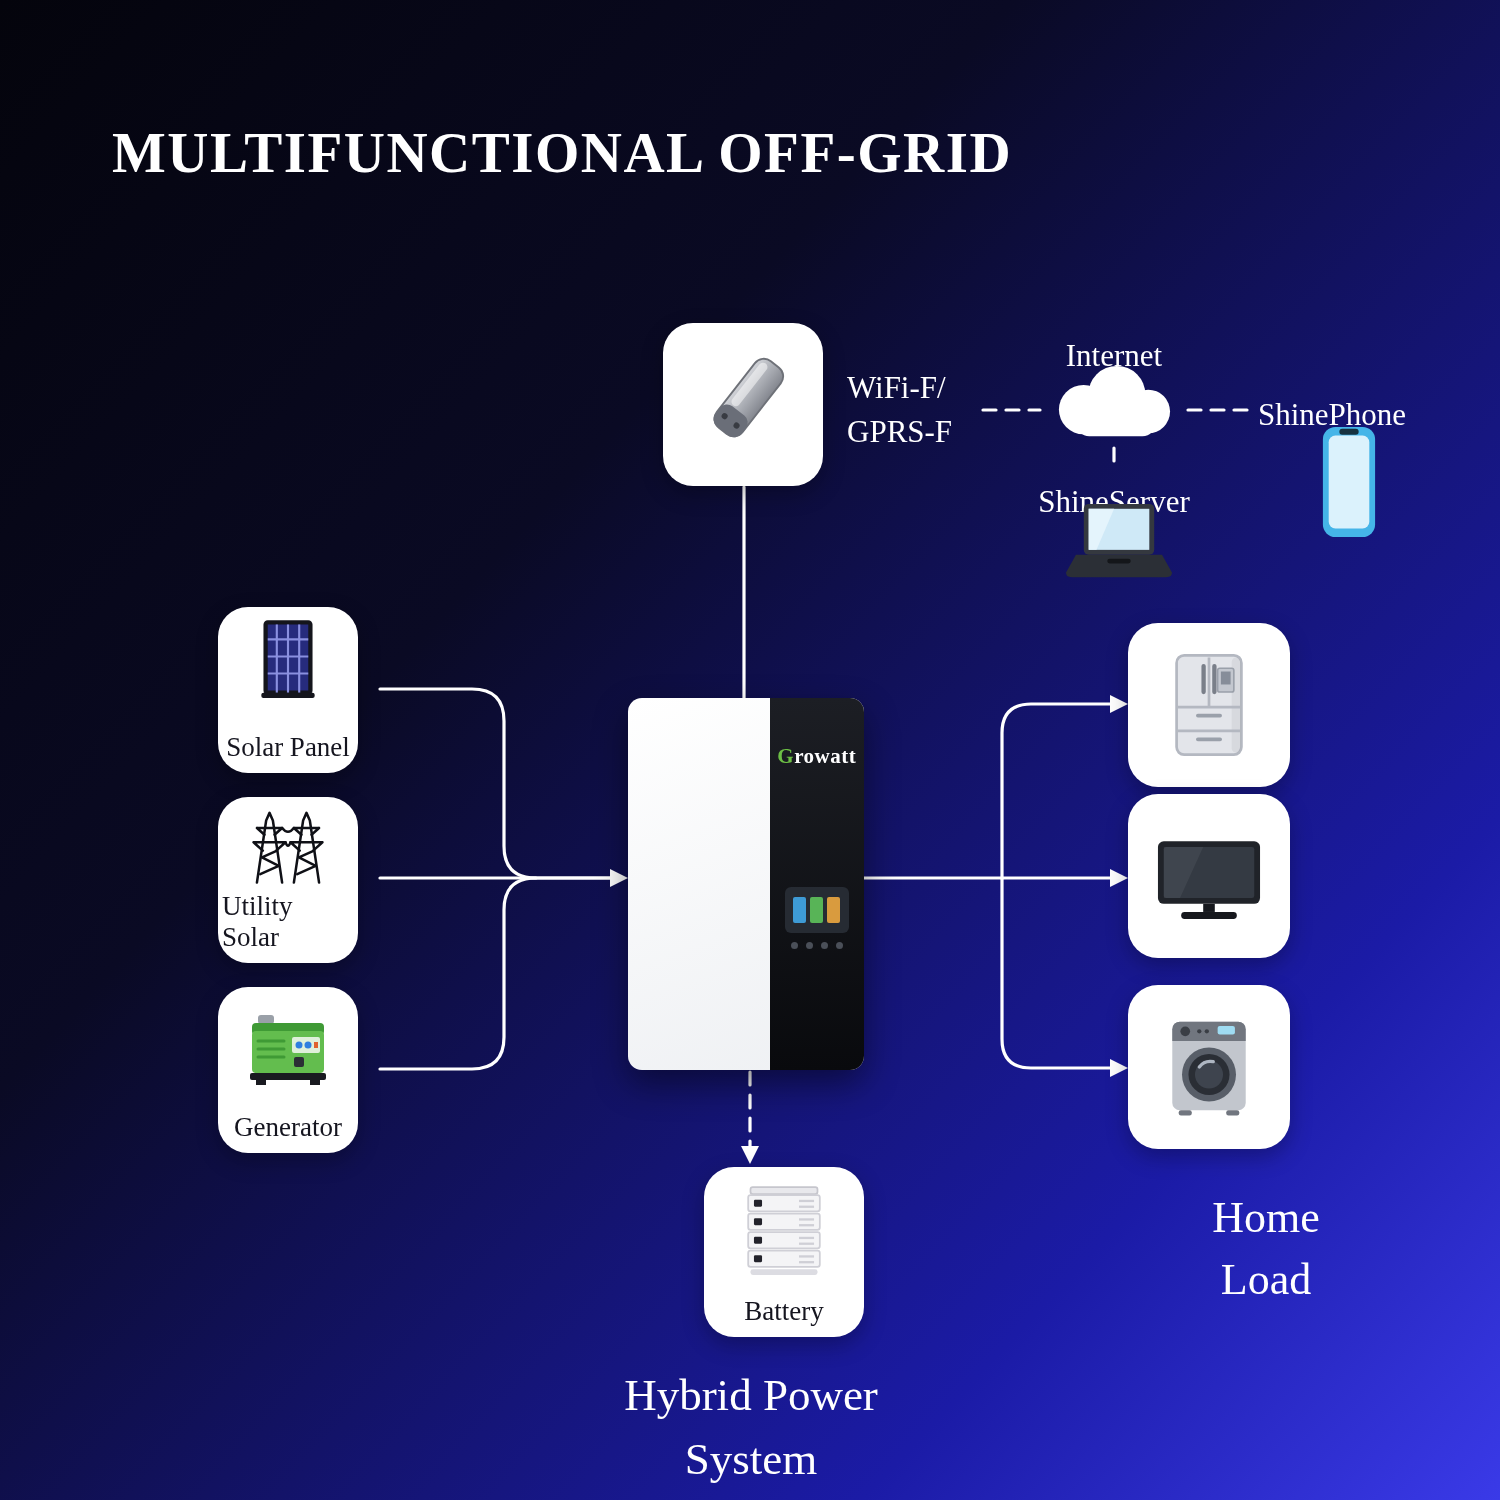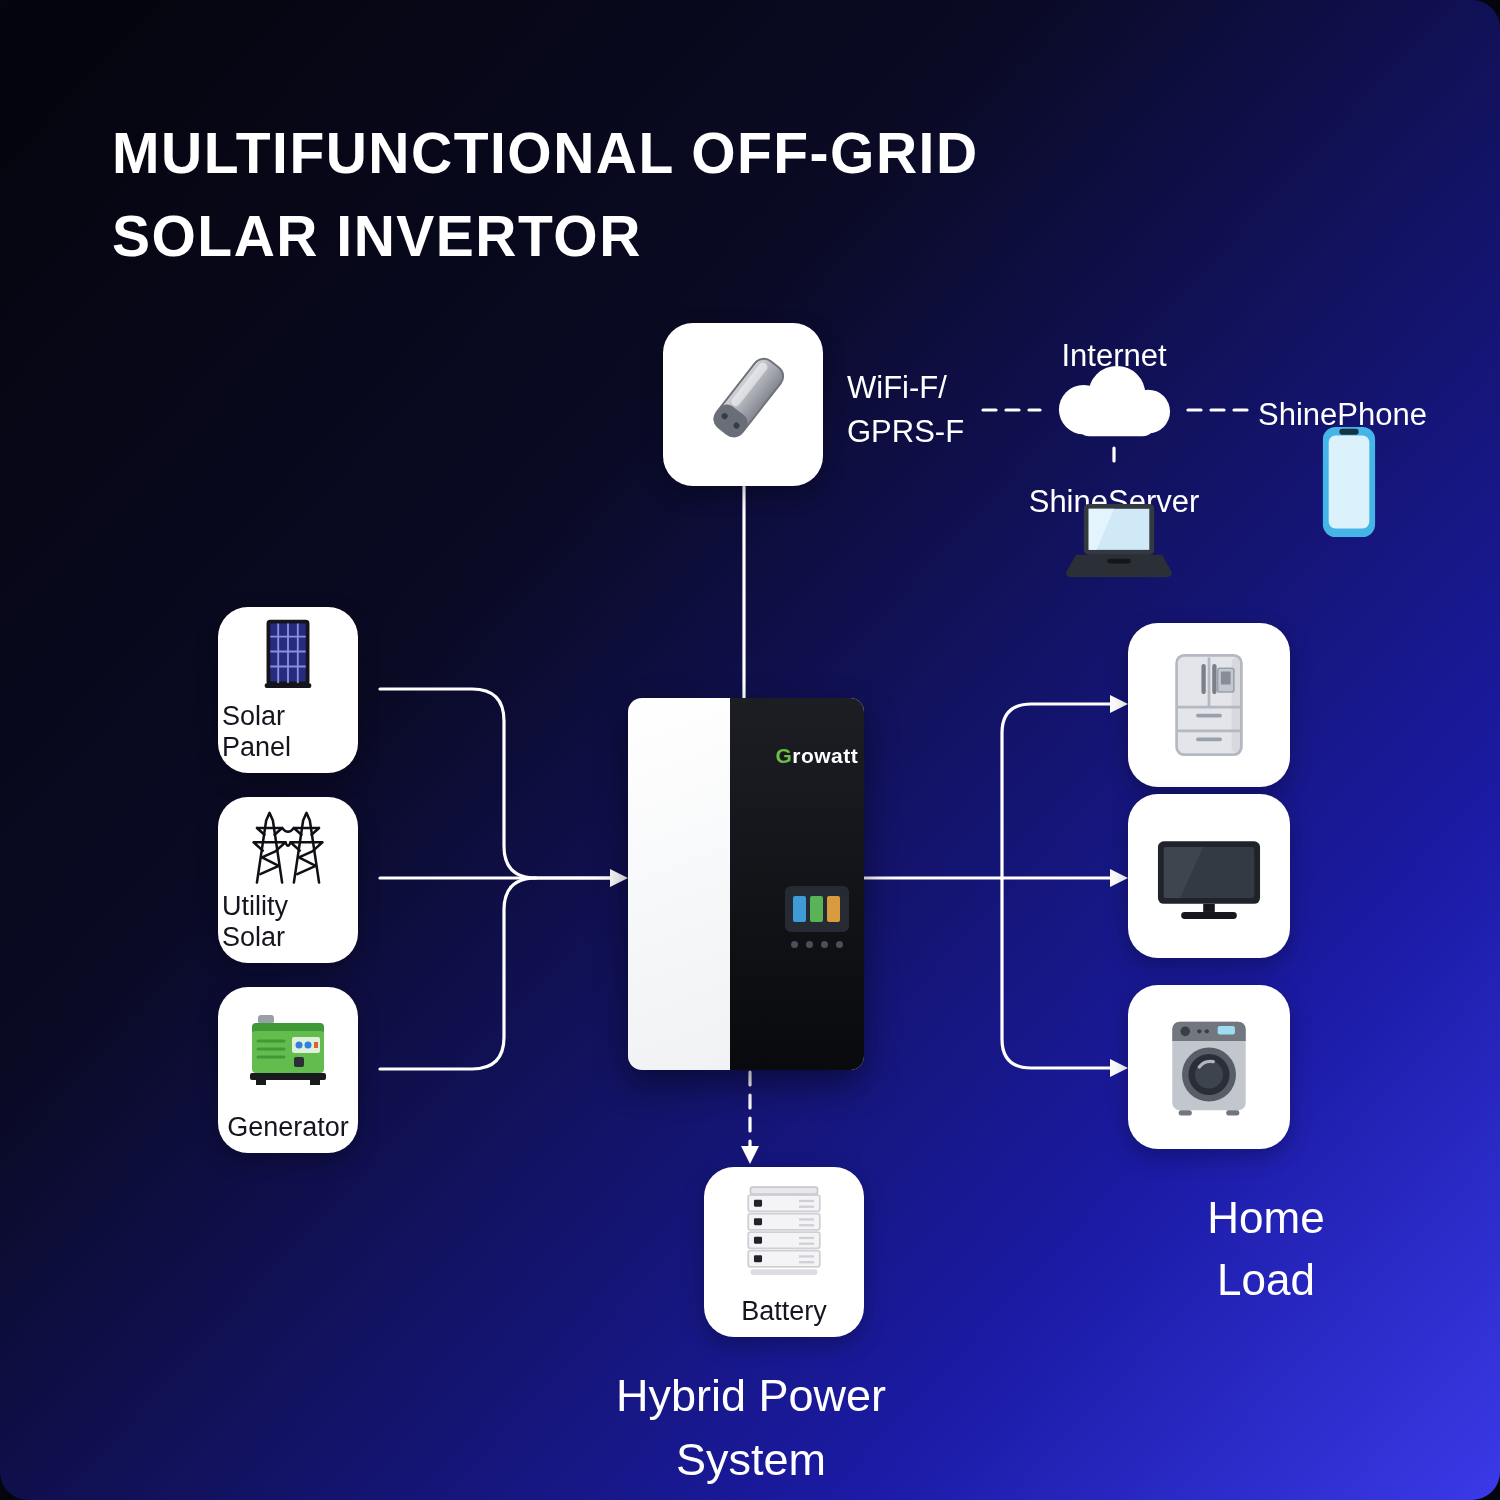--- a/index.html
+++ b/index.html
@@ -1,41 +1,40 @@
 <!DOCTYPE html>
 <html><head>
 <meta charset="utf-8">
 <style>
   html,body{margin:0;padding:0;background:#05050f;}
   .canvas{
     position:relative;width:1500px;height:1500px;overflow:hidden;
     background:linear-gradient(133deg,#04040c 0%,#0a0a24 35%,#1b1ba6 78%,#3a3ae8 100%);
-    font-family:Liberation Sans, sans-serif;
-    border-radius:28px;
+    font-family:Liberation Serif, serif;
   }
   .wires{position:absolute;left:0;top:0;pointer-events:none;}
   .title{position:absolute;left:112px;top:112px;color:#ffffff;font-weight:700;
     font-size:57px;letter-spacing:1.5px;line-height:1.45;}
   .lbl{position:absolute;color:#ffffff;font-size:31px;line-height:1.42;}
   .lbl.center{text-align:center;margin-top:12px;}
   .card{position:absolute;background:#ffffff;border-radius:30px;display:flex;flex-direction:column;
     align-items:center;box-shadow:0 8px 22px rgba(0,0,0,.28);box-sizing:border-box;}
   .card-label{font-size:27px;color:#15151f;}
   .dongle-card{left:663px;top:323px;width:160px;height:163px;justify-content:center;}
   .src-card{left:218px;width:140px;height:166px;padding:10px 4px 10px;justify-content:space-between;}
   .load-card{left:1128px;width:162px;height:164px;justify-content:center;}
   .battery-card{left:671px;top:1167px;width:160px;height:170px;padding:12px 4px 10px;justify-content:space-between;margin-left:33px;}
   .icon-art{display:block;}
   
   .inverter{position:absolute;left:628px;top:698px;width:236px;height:372px;
     background:linear-gradient(160deg,#ffffff,#eef0f3);border-radius:14px;
     box-shadow:0 14px 34px rgba(0,0,0,.45);}
   .inv-black{position:absolute;top:0;right:0;bottom:0;width:40%;
     background:linear-gradient(180deg,#1c1e24,#090a0d);border-radius:0 14px 14px 0;
-    display:flex;flex-direction:column;align-items:center;padding-left:40px;}
+    display:flex;flex-direction:column;align-items:center;}
   .inv-logo{margin-top:46px;color:#ffffff;font-weight:700;font-size:21px;letter-spacing:.5px;white-space:nowrap;}
   .inv-g{color:#6cbe45;}
   .inv-screen{margin-top:118px;width:64px;height:46px;background:#262b33;border-radius:6px;
     display:flex;align-items:center;justify-content:center;gap:4px;}
   .seg{width:13px;height:26px;border-radius:2px;display:block;}
   .seg1{background:#3e9bd6}.seg2{background:#58b457}.seg3{background:#d99b3e}
   .inv-btns{margin-top:9px;display:flex;gap:8px;}
   .inv-btns i{width:7px;height:7px;border-radius:50%;background:#4a4f58;display:block;}
   .homeload{left:1166px;top:1175px;width:200px;font-size:44px;}
   .caption{left:556px;top:1352px;width:390px;font-size:45px;}
@@ -66,21 +65,20 @@
       <polygon points="628,878 610,869 610,887"></polygon>
       <polygon points="1128,704 1110,695 1110,713"></polygon>
       <polygon points="1128,878 1110,869 1110,887"></polygon>
       <polygon points="1128,1068 1110,1059 1110,1077"></polygon>
       <polygon points="750,1164 741,1146 759,1146"></polygon>
     </g>
   </svg>
 
   <div class="title">
     <div>MULTIFUNCTIONAL OFF-GRID</div>
-    <div>SOLAR INVERTOR</div>
   </div>
 
   <div class="card dongle-card">
     <svg class="icon-art" width="126" height="126" viewBox="0 0 100 100">
       <defs>
         <linearGradient id="gdng" x1="0" y1="0" x2="1" y2="0">
           <stop offset="0" stop-color="#d2d4d9"></stop>
             <stop offset="0.55" stop-color="#a7aab1"></stop>
             <stop offset="1" stop-color="#83868e"></stop>
         </linearGradient>

